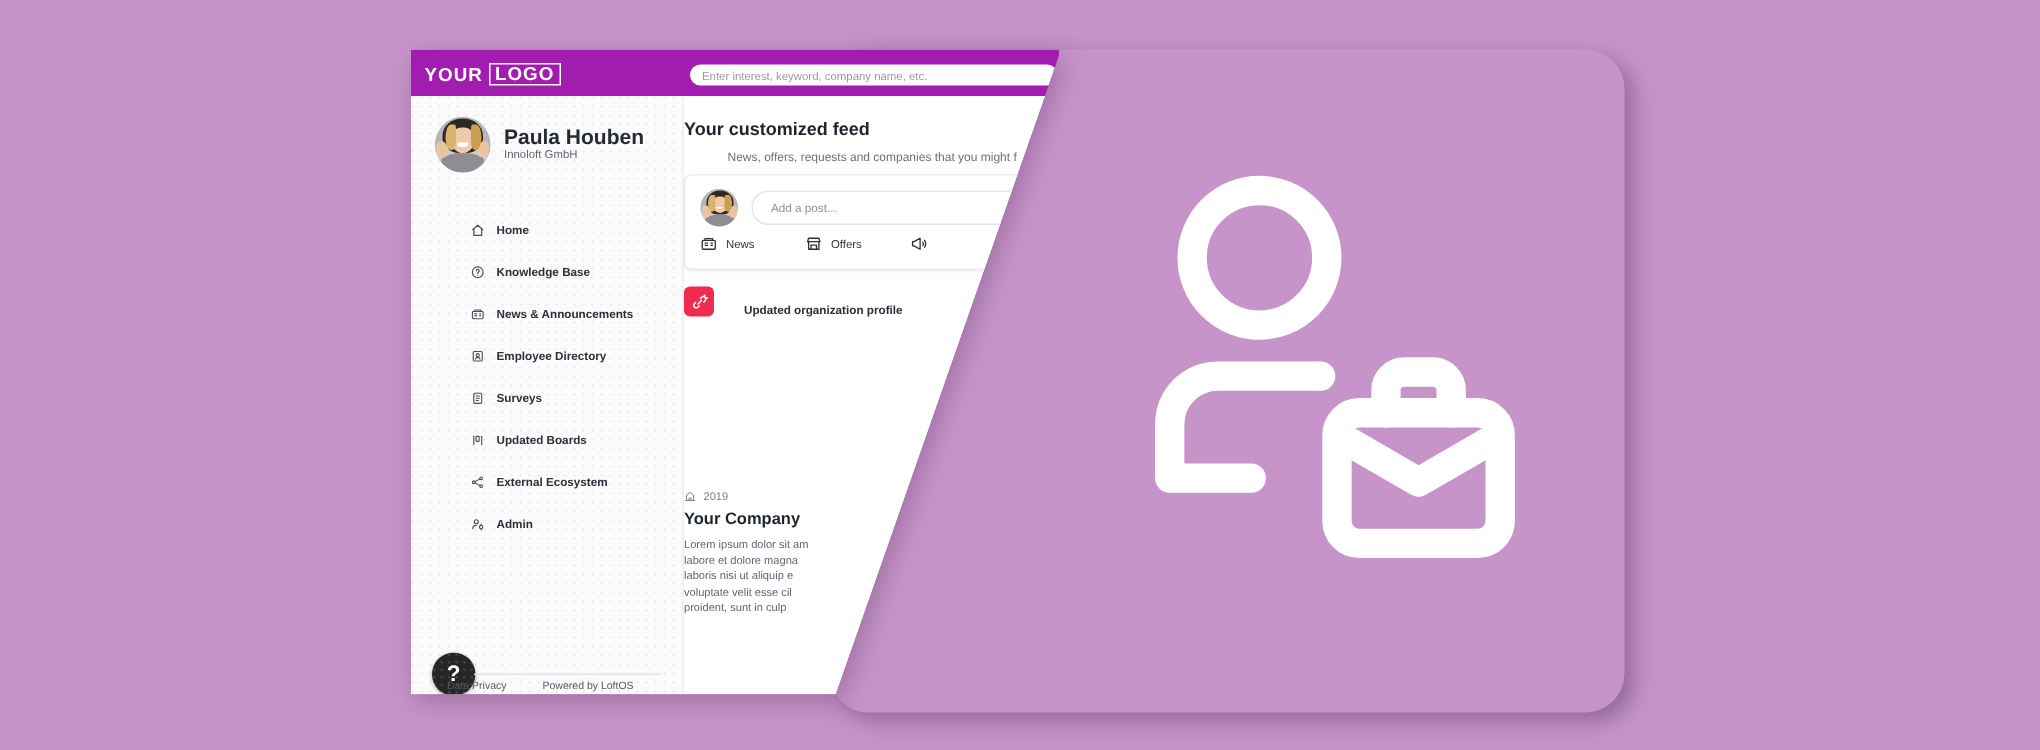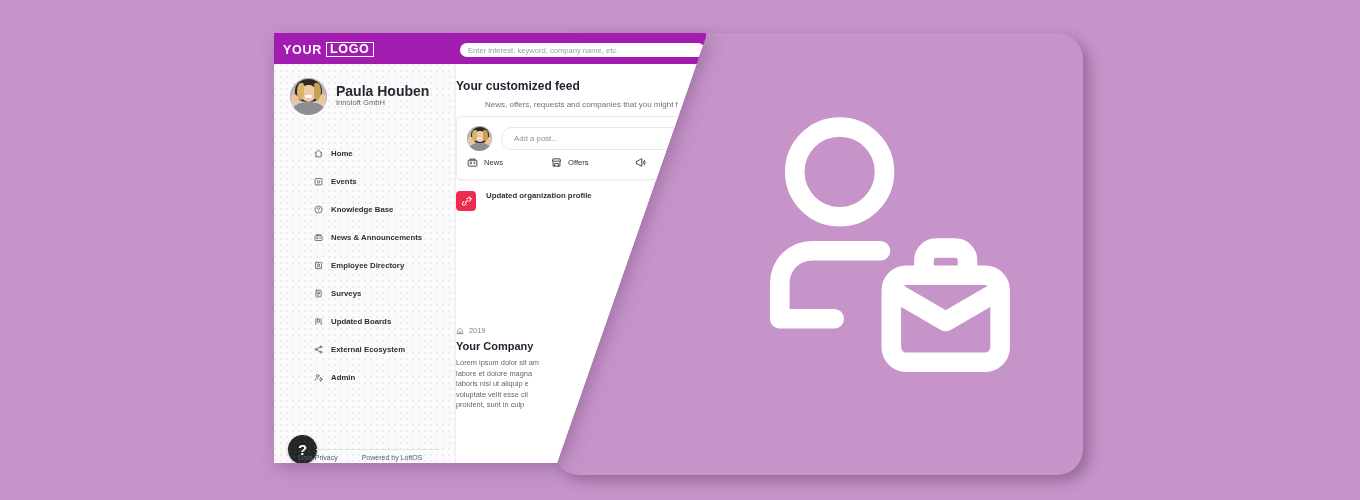--- a/index.html
+++ b/index.html
@@ -115,25 +115,25 @@
     background:#fff;border:1px solid #ececf0;border-radius:5px;
     box-shadow:0 1px 2px rgba(0,0,0,.05);
   }
   .post-top{position:absolute;left:10px;top:9px;display:flex;align-items:center;gap:9px;text-align:center;}
   .post-input{
     width:250px;height:21px;border:1px solid #e6e6ea;border-radius:11px;
     display:flex;align-items:center;
   }
   .post-input span{font-size:7.8px;color:#8b919b;padding-left:12px;}
   .post-actions{position:absolute;left:10px;top:40px;display:flex;gap:0;width:290px;}
-  .pa{display:flex;align-items:center;gap:6px;width:84px;color:#2b303a;font-size:7.6px;}
+  .pa{display:flex;align-items:center;gap:6px;width:70px;color:#2b303a;font-size:7.6px;}
   .pa .ico{width:11px;height:11px;color:#2b303a;}
   .pa .ico svg{display:block;width:11px;height:11px;}
 
-  .update-row{position:absolute;left:0;top:127px;display:flex;align-items:flex-start;gap:10px;}
+  .update-row{position:absolute;left:0;top:127px;display:flex;align-items:flex-end;gap:20px;}
   .update-badge{
     width:20px;height:20px;border-radius:4px;background:#ef2b4f;
     display:flex;align-items:center;justify-content:center;color:#fff;flex:none;
   }
   .update-badge svg{display:block;width:11px;height:11px;}
   .update-row .txt{font-size:7.8px;font-weight:bold;color:#2b303a;white-space:nowrap;}
 
   .company-card{position:absolute;left:0;top:262px;width:300px;}
   .year{display:flex;align-items:center;gap:5px;color:#7b818c;font-size:7.4px;}
   .year svg{display:block;width:8px;height:8px;}
@@ -201,29 +201,20 @@
           <div class="nav-item">
             <span class="ico">
               <svg viewBox="0 0 24 24" fill="none" stroke="currentColor" stroke-width="2.2" stroke-linecap="round" stroke-linejoin="round">
                     <path d="M3 11l9-8 9 8"></path>
                     <path d="M5 10v11h14V10"></path>
                   </svg>
             </span>
             <span class="lbl">Home</span>
           </div>
 
-          <div class="nav-item">
-            <span class="ico">
-              <svg viewBox="0 0 24 24" fill="none" stroke="currentColor" stroke-width="2" stroke-linejoin="round">
-                    <rect x="3" y="4" width="18" height="17" rx="2"></rect>
-                    <circle cx="12" cy="13" r="3.4"></circle>
-                  </svg>
-            </span>
-            <span class="lbl">Events</span>
-          </div>
 
           <div class="nav-item">
             <span class="ico">
               <svg viewBox="0 0 24 24" fill="none" stroke="currentColor" stroke-width="2">
                     <circle cx="12" cy="12" r="9.5"></circle>
                     <path d="M9.5 9.5a2.6 2.6 0 1 1 3.4 2.5c-.6.2-.9.7-.9 1.3v.7" stroke-linecap="round"></path>
                     <circle cx="12" cy="17" r="1" fill="currentColor" stroke="none"></circle>
                   </svg>
             </span>
             <span class="lbl">Knowledge Base</span>

